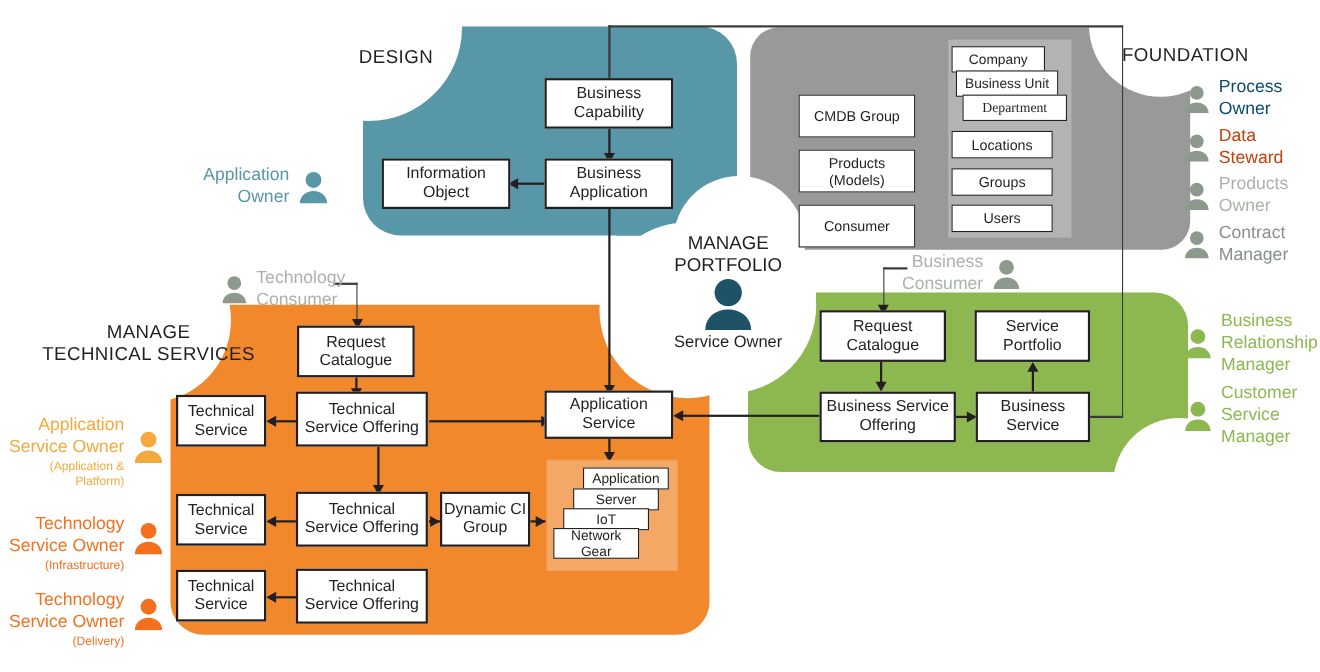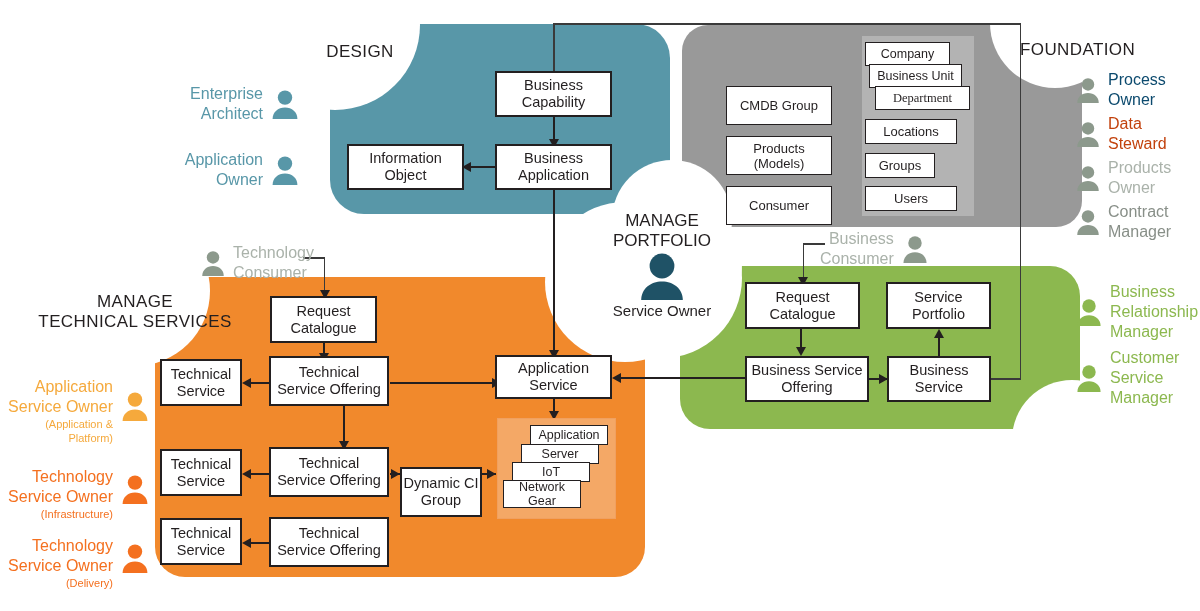--- a/index.html
+++ b/index.html
@@ -163,38 +163,38 @@
 
   <div class="node small" style="left:726px;top:86px;width:106px;height:39px;">CMDB Group</div>
   <div class="node small" style="left:726px;top:136px;width:106px;height:39px;white-space:pre-line;">Products
 (Models)</div>
   <div class="node small" style="left:726px;top:186px;width:106px;height:39px;">Consumer</div>
 
   <div class="node tiny" style="left:865px;top:42px;width:85px;height:24px;">Company</div>
   <div class="node tiny" style="left:869px;top:64px;width:93px;height:24px;text-align:right;">Business Unit</div>
   <div class="node tiny" style="left:875px;top:86px;width:95px;height:24px;font-family:Liberation Serif, serif;">Department</div>
   <div class="node small" style="left:865px;top:119px;width:92px;height:25px;">Locations</div>
-  <div class="node small" style="left:865px;top:153px;width:70px;height:25px;">Groups</div>
+  <div class="node small" style="left:865px;top:153px;width:92px;height:25px;">Groups</div>
   <div class="node small" style="left:865px;top:186px;width:92px;height:25px;">Users</div>
 
   <div class="node" style="left:270px;top:296px;width:107px;height:47px;white-space:pre-line;">Request
 Catalogue</div>
 
   <div class="node" style="left:160px;top:359px;width:82px;height:47px;white-space:pre-line;">Technical
 Service</div>
   <div class="node" style="left:269px;top:356px;width:120px;height:50px;white-space:pre-line;">Technical
 Service Offering</div>
   <div class="node" style="left:495px;top:355px;width:117px;height:44px;white-space:pre-line;">Application
 Service</div>
 
   <div class="node" style="left:160px;top:449px;width:82px;height:47px;white-space:pre-line;">Technical
 Service</div>
   <div class="node" style="left:269px;top:447px;width:120px;height:50px;white-space:pre-line;">Technical
 Service Offering</div>
-  <div class="node" style="left:400px;top:447px;width:82px;height:50px;white-space:pre-line;margin-top:20px;">Dynamic CI
+  <div class="node" style="left:400px;top:447px;width:82px;height:50px;white-space:pre-line;">Dynamic CI
 Group</div>
 
   <div class="node" style="left:160px;top:518px;width:82px;height:47px;white-space:pre-line;">Technical
 Service</div>
   <div class="node" style="left:269px;top:517px;width:120px;height:50px;white-space:pre-line;">Technical
 Service Offering</div>
 
   <div class="panel-ci" style="left:497px;top:418px;width:117px;height:99px;"></div>
   <div class="node tiny" style="left:530px;top:425px;width:78px;height:20px;">Application</div>
   <div class="node tiny" style="left:521px;top:444px;width:78px;height:20px;">Server</div>
@@ -204,28 +204,20 @@
 
   <div class="node" style="left:745px;top:282px;width:115px;height:47px;white-space:pre-line;">Request
 Catalogue</div>
   <div class="node" style="left:886px;top:282px;width:105px;height:47px;white-space:pre-line;">Service
 Portfolio</div>
   <div class="node" style="left:745px;top:356px;width:124px;height:46px;white-space:pre-line;">Business Service
 Offering</div>
   <div class="node" style="left:887px;top:356px;width:104px;height:46px;white-space:pre-line;">Business
 Service</div>
 
-  <div class="persona leftlabel" style="left:170px;top:84px;width:130px;justify-content:flex-end;">
-    <div class="ptxt" style="color:#5897a8;">Enterprise
-Architect</div>
-    <svg class="figr" width="30" height="30" viewBox="0 0 30 30">
-      <circle cx="15" cy="8.6" r="7.2" fill="#5897a8"></circle>
-        <path d="M2.6 30c0-6.8 5.4-11.4 12.4-11.4S27.4 23.2 27.4 30z" fill="#5897a8"></path>
-    </svg>
-  </div>
   <div class="persona leftlabel" style="left:170px;top:150px;width:130px;justify-content:flex-end;">
     <div class="ptxt" style="color:#5897a8;">Application
 Owner</div>
     <svg class="figr" width="30" height="30" viewBox="0 0 30 30">
       <circle cx="15" cy="8.6" r="7.2" fill="#5897a8"></circle>
         <path d="M2.6 30c0-6.8 5.4-11.4 12.4-11.4S27.4 23.2 27.4 30z" fill="#5897a8"></path>
     </svg>
   </div>
 
   <div class="persona rightlabel" style="left:1075px;top:70px;">

